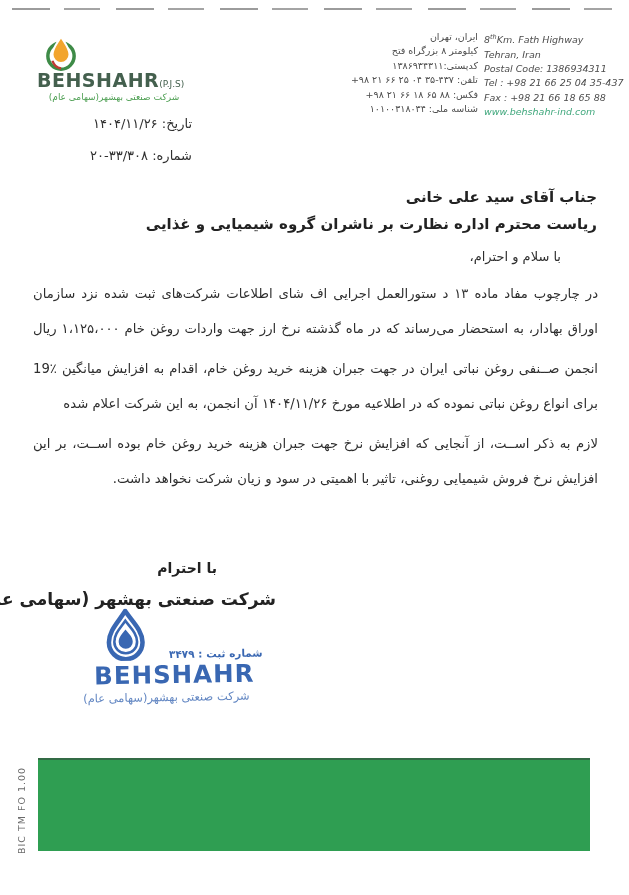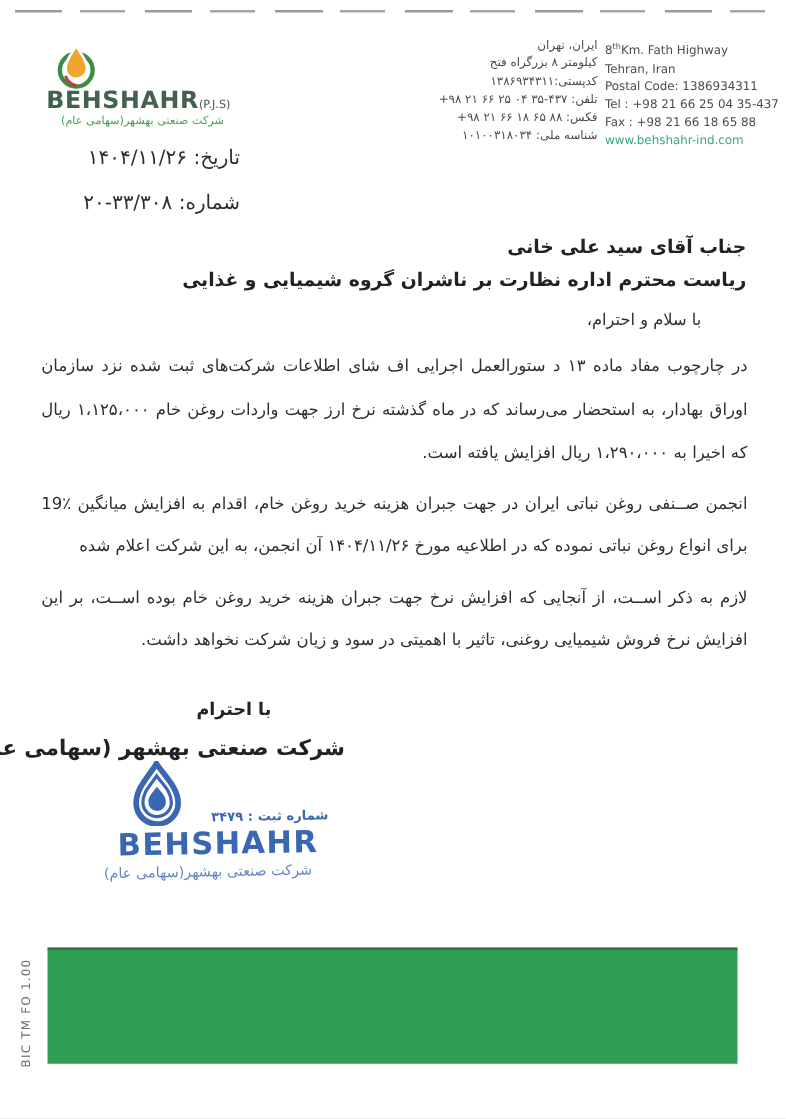--- a/index.html
+++ b/index.html
@@ -18,27 +18,27 @@
   .brand-line{position:absolute;left:37px;top:69px;white-space:nowrap;}
   .brand-name{font-size:19px;font-weight:bold;letter-spacing:.5px;color:#44604e;}
   .brand-suffix{font-size:9px;color:#44604e;}
   .brand-subtitle{position:absolute;left:39px;top:92px;width:150px;font-size:9px;color:#4d9f52;direction:rtl;text-align:center;}
   .contact-fa{
     position:absolute;right:151px;top:30px;width:130px;direction:rtl;text-align:right;
     font-size:9.5px;line-height:14.4px;color:#4c4c4c;white-space:nowrap;margin-left:44px;
   }
   .contact-en{
     position:absolute;left:484px;top:30px;width:140px;
-    font-size:9.5px;line-height:14.4px;color:#4c4c4c;white-space:nowrap;
+    font-size:9.5px;line-height:14.4px;color:#4c4c4c;white-space:nowrap;font-style:italic;
   }
   .contact-en sup{font-size:6.5px;}
   .website{color:#3fa77c;}
   .num-ltr{direction:ltr;unicode-bidi:isolate;display:inline-block;}
   
-  .meta-block{position:absolute;right:437px;top:116px;width:150px;direction:rtl;text-align:right;font-size:16px;color:#2f2f2f;white-space:nowrap;}
+  .meta-block{position:absolute;right:437px;top:116px;width:150px;direction:rtl;text-align:right;font-size:13px;color:#2f2f2f;white-space:nowrap;}
   .meta-row{margin-bottom:17px;}
   
   .addressee{position:absolute;right:32px;top:184px;direction:rtl;font-weight:bold;font-size:15px;color:#222;line-height:27px;}
   .salutation{position:absolute;right:68px;top:249px;direction:rtl;font-size:13px;color:#2e2e2e;text-align:right;}
   .body-text{position:absolute;left:33px;right:31px;top:277px;direction:rtl;font-size:13.2px;color:#2e2e2e;}
   .bline{line-height:34.5px;height:34.5px;overflow:hidden;text-align:right;}
   .just{text-align:justify;text-align-last:justify;}
   .para{margin-bottom:6px;}
   
   .closing{position:absolute;right:412px;top:560px;direction:rtl;font-weight:bold;font-size:14px;color:#222;}
@@ -104,21 +104,20 @@
     <div>جناب آقای سید علی خانی</div>
     <div>ریاست محترم اداره نظارت بر ناشران گروه شیمیایی و غذایی</div>
   </div>
 
   <div class="salutation">با سلام و احترام،</div>
 
   <div class="body-text">
     <div class="para">
       <div class="bline just">در چارچوب مفاد ماده ۱۳ د ستورالعمل اجرایی اف شای اطلاعات شرکت‌های ثبت شده نزد سازمان بورس و</div>
       <div class="bline just"><span>اوراق بهادار، به استحضار می‌رساند که در ماه گذشته نرخ ارز جهت واردات روغن خام </span><span class="num-ltr">۱،۱۲۵،۰۰۰</span><span> ریال بوده</span></div>
-      <div class="bline"><span>که اخیرا به </span><span class="num-ltr">۱،۲۹۰،۰۰۰</span><span> ریال افزایش یافته است.</span></div>
     </div>
     <div class="para">
       <div class="bline just">انجمن صــنفی روغن نباتی ایران در جهت جبران هزینه خرید روغن خام، اقدام به افزایش میانگین ٪19</div>
       <div class="bline">برای انواع روغن نباتی نموده که در اطلاعیه مورخ ۱۴۰۴/۱۱/۲۶ آن انجمن، به این شرکت اعلام شده است.</div>
     </div>
     <div class="para">
       <div class="bline just">لازم به ذکر اســت، از آنجایی که افزایش نرخ جهت جبران هزینه خرید روغن خام بوده اســت، بر این اســاس</div>
       <div class="bline">افزایش نرخ فروش شیمیایی روغنی، تاثیر با اهمیتی در سود و زیان شرکت نخواهد داشت.</div>
     </div>
   </div>

